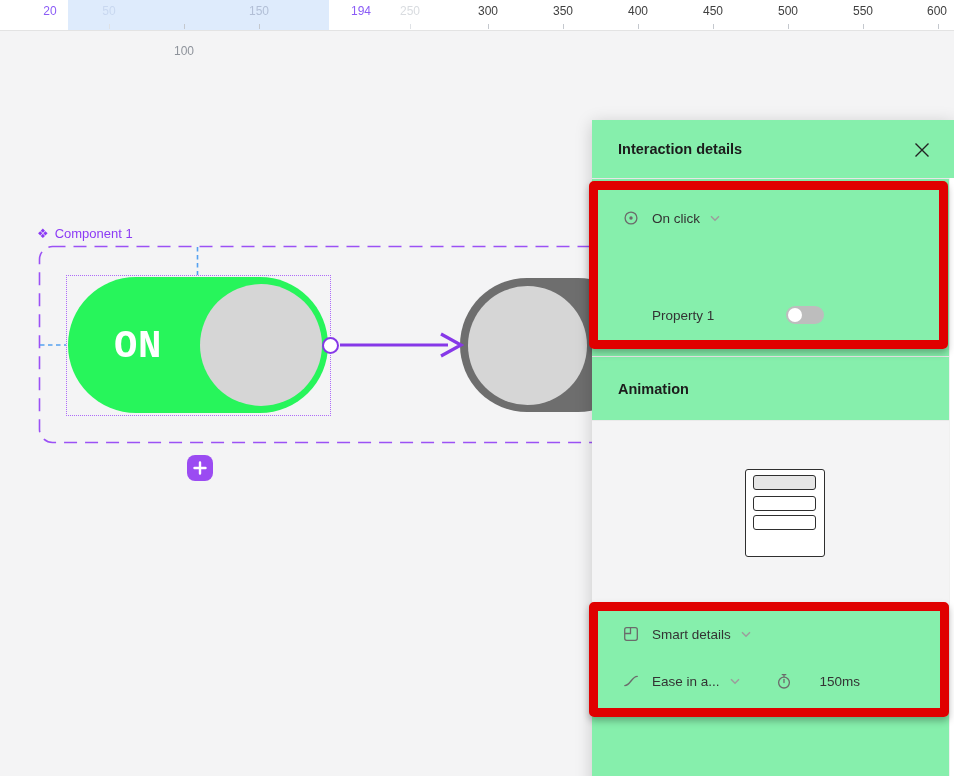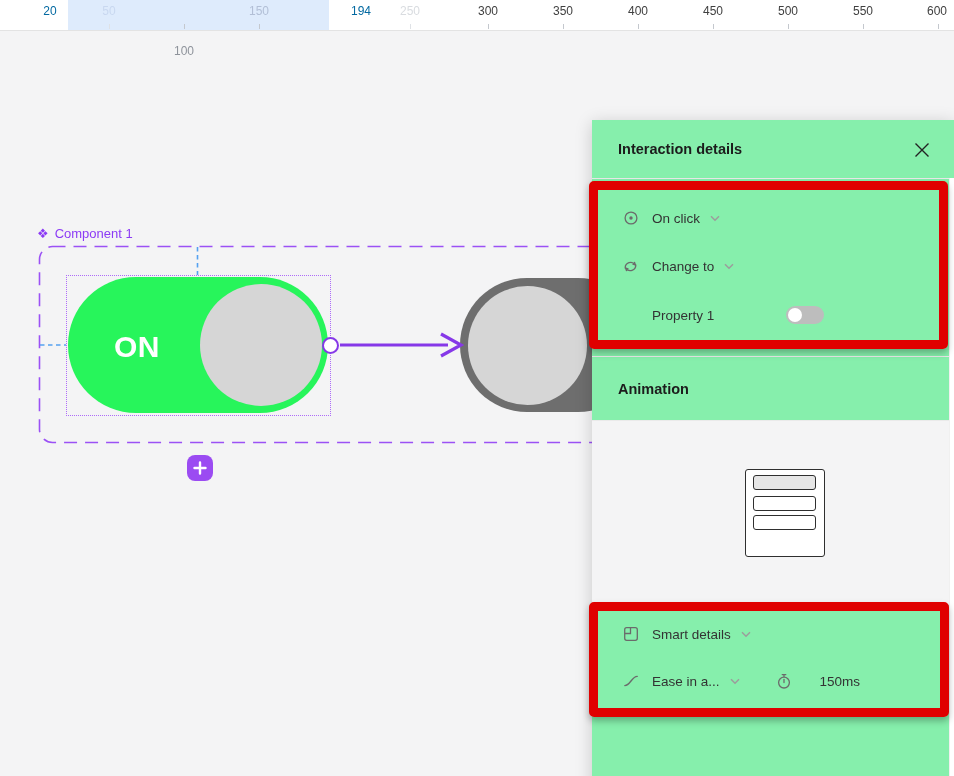--- a/index.html
+++ b/index.html
@@ -4,38 +4,38 @@
 <style>
   html,body{margin:0;padding:0;background:#e9e9e9;}
   .screen{position:relative;width:954px;height:776px;background:#F4F4F5;overflow:hidden;
           font-family:"Liberation Sans",sans-serif;-webkit-font-smoothing:antialiased;}
 
   
   .ruler{position:absolute;top:0;left:0;width:954px;height:30px;background:#fff;
          border-bottom:1px solid #E3E3E3;z-index:3;}
   .ruler-sel{position:absolute;left:68px;top:0;width:261px;height:30px;background:#DEEBFC;}
   .rl{position:absolute;top:4px;font-size:12px;transform:translateX(-50%);color:#404040;white-space:nowrap;}
-  .rl.blue{color:#0369a1;font-weight:500;}
+  .rl.blue{color:#8b5cf6;font-weight:500;}
   .rl.gray{color:#8E939B;margin-top:40px;}
   .rl.fblue{color:#C9D8F0;}
   .rl.fblue2{color:#B2BFD6;}
   .rl.faint{color:#D9DCE0;}
   .tick{position:absolute;bottom:1px;width:1px;height:5px;background:#C4C8CE;}
   .tick.faint{background:#DFE2E6;}
 
   
   .comp-label{position:absolute;left:37px;top:226px;display:flex;align-items:center;gap:6px;
               color:#8C3BF5;font-size:13px;z-index:1;}
   .comp-icon{font-size:13px;line-height:13px;}
   .sel-rect{position:absolute;left:66px;top:275px;width:263px;height:139px;
             border:1px dotted #AE6CF8;z-index:1;}
   .toggle-on{position:absolute;left:68px;top:277px;width:260px;height:136px;border-radius:68px;
              background:#27F55B;z-index:1;}
   .toggle-on .on-text{position:absolute;left:46px;top:0;height:140px;display:flex;align-items:center;
-             color:#fff;font-size:30px;font-weight:bold;letter-spacing:0.5px;}
+             color:#fff;font-size:39px;font-weight:bold;letter-spacing:0.5px;font-family:Liberation Mono, monospace;}
   .knob{position:absolute;border-radius:50%;background:#D6D6D6;}
   .toggle-on .knob{left:132px;top:7px;width:122px;height:122px;}
   .toggle-off{position:absolute;left:460px;top:278px;width:185px;height:134px;border-radius:67px;
               background:#6E6E6E;z-index:1;}
   .toggle-off .knob{left:8px;top:8px;width:119px;height:119px;}
   .connector{position:absolute;left:322px;top:337px;width:17px;height:17px;border-radius:50%;
              background:#fff;border:2.5px solid #8638E8;box-sizing:border-box;z-index:2;}
   .overlay{position:absolute;left:0;top:0;z-index:2;pointer-events:none;}
   .plus-btn{position:absolute;left:187px;top:455px;width:26px;height:26px;border-radius:8px;
             background:#9B4BF2;z-index:1;display:flex;align-items:center;justify-content:center;cursor:pointer;}
@@ -161,36 +161,20 @@
         </svg>
       </span>
       <span>On click</span>
       <span class="chev">
         <svg width="10" height="7" viewBox="0 0 10 7" fill="none" stroke="#9C9C9C" stroke-width="1.5">
           <path d="M1 1.3 L5 5.3 L9 1.3"></path>
         </svg>
       </span>
     </div>
 
-    <div class="p-row row-action">
-      <span class="p-ico">
-        <svg width="17" height="17" viewBox="0 0 18 18" fill="none" stroke="#6B6B6B" stroke-width="1.4" stroke-linecap="round" stroke-linejoin="round">
-          <path d="M3.4 10.6 A 5.8 5.8 0 0 1 13.9 7.1"></path>
-          <path d="M11.6 6.5 L14 7.2 L13.3 4.7"></path>
-          <path d="M14.6 7.4 A 5.8 5.8 0 0 1 4.1 10.9"></path>
-          <path d="M6.4 11.5 L4 10.8 L4.7 13.3"></path>
-        </svg>
-      </span>
-      <span>Change to</span>
-      <span class="chev">
-        <svg width="10" height="7" viewBox="0 0 10 7" fill="none" stroke="#9C9C9C" stroke-width="1.5">
-          <path d="M1 1.3 L5 5.3 L9 1.3"></path>
-        </svg>
-      </span>
-    </div>
 
     <div class="p-row row-prop">
       <span class="spacer"></span>
       <span>Property 1</span>
       <span class="prop-toggle">
         <span class="tk"></span>
       </span>
     </div>
 
     <div class="divider d2"></div>

